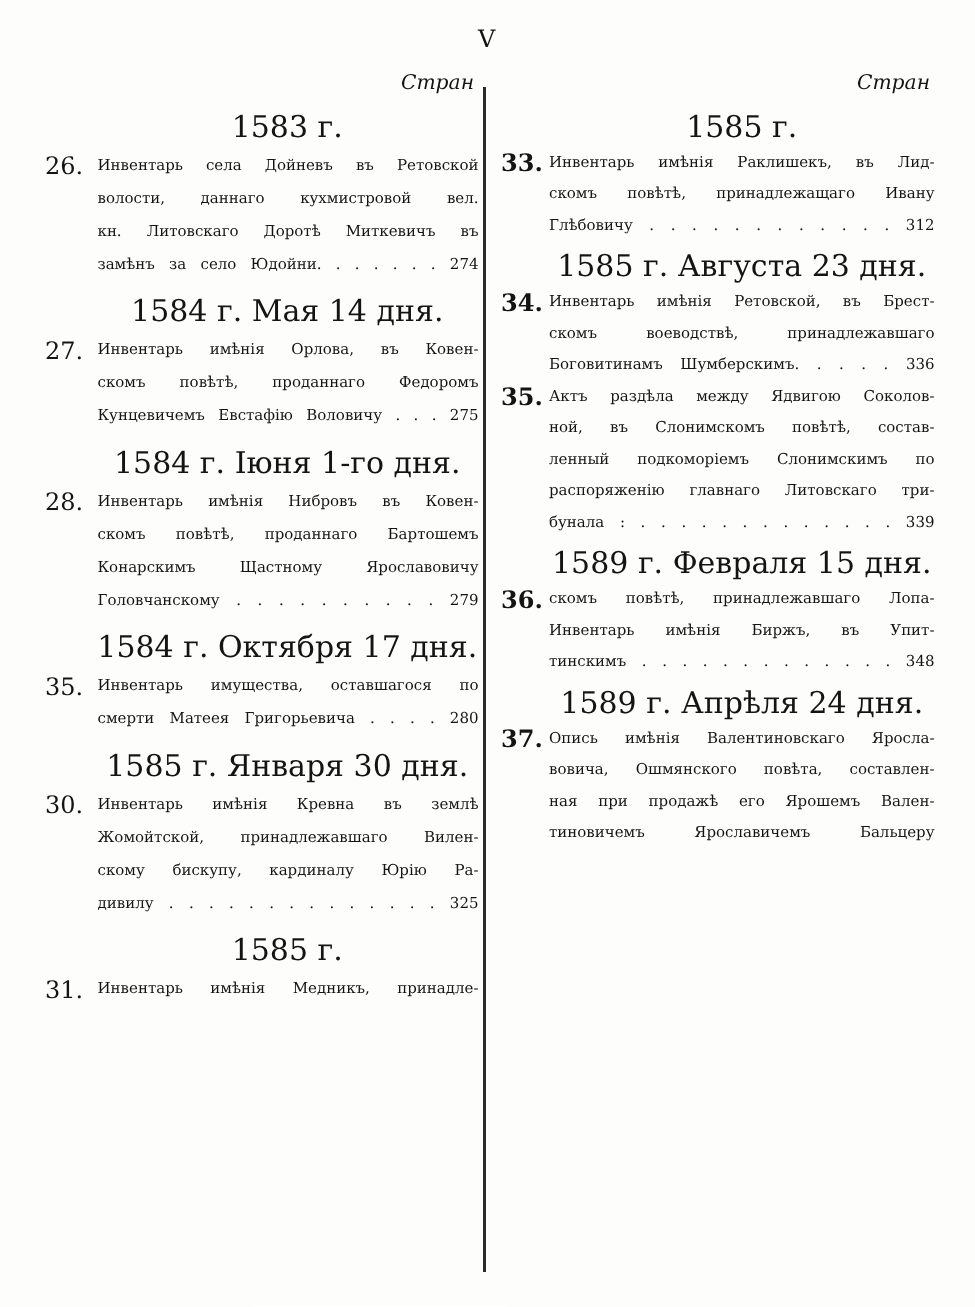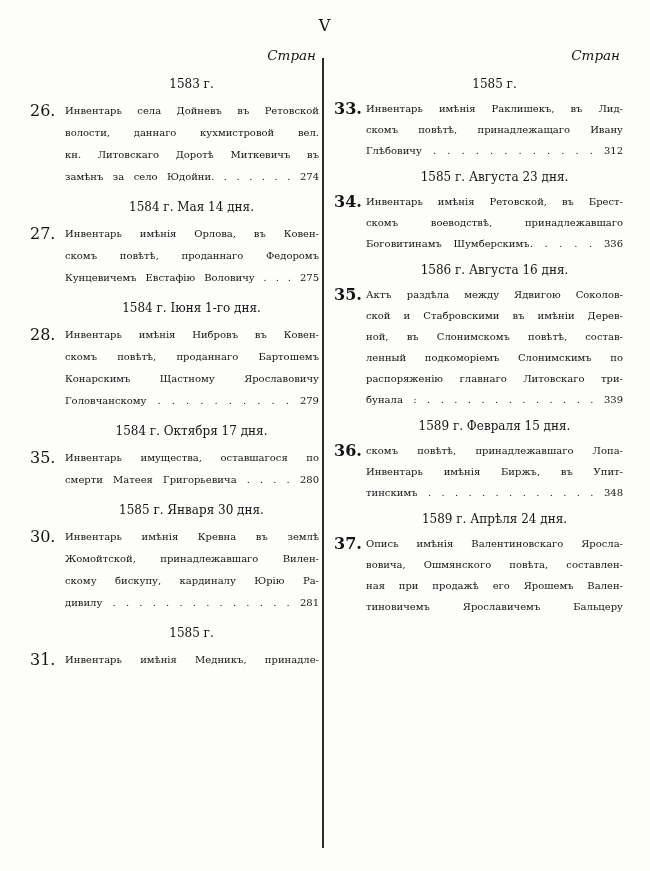--- a/index.html
+++ b/index.html
@@ -17,21 +17,21 @@
     background:#2b2b2b;
   }
   .col { position:absolute; top:46px; }
   .col-left  { left:28px;  width:291px; }
   .col-right { left:334px; width:289px; }
   .stran {
     text-align:right; font-style:italic; font-size:13.5px;
     line-height:18px; height:18px; margin-bottom:8px; padding-right:3px;
   }
   .heading {
-    text-align:center; font-size:12px; line-height:24px;
+    text-align:center; font-size:20px; line-height:24px;
     white-space:nowrap;
   }
   .col-left  .heading { margin:7px 0 4px 36px; }
   .col-right .heading { margin:4px 0 2px 32px; }
   .entry { display:flex; }
   .num { font-size:16px; }
   .col-left  .num { flex:0 0 35px; padding-left:2px; line-height:22px; }
   .col-right .num { flex:0 0 32px; line-height:21px;font-weight:bold; }
   .ebody { flex:1; min-width:0; }
   .line {
@@ -109,21 +109,21 @@
 
     <div class="heading">1585 г. Января 30 дня.</div>
     <div class="entry">
       <div class="num">30.</div>
       <div class="ebody">
         <div class="line">Инвентарь имѣнія Кревна въ землѣ</div>
         <div class="line">Жомойтской, принадлежавшаго Вилен-</div>
         <div class="line">скому бискупу, кардиналу Юрію Ра-</div>
         <div class="line">
           <span>дивилу . . . . . . . . . . . . . .</span>
-          <span class="pg">281</span>
+          <span class="pg">325</span>
         </div>
       </div>
     </div>
 
     <div class="heading">1585 г.</div>
     <div class="entry">
       <div class="num">31.</div>
       <div class="ebody">
         <div class="line">Инвентарь имѣнія Медникъ, принадле-</div>
 
@@ -154,26 +154,24 @@
       <div class="ebody">
         <div class="line">Инвентарь имѣнія Ретовской, въ Брест-</div>
         <div class="line">скомъ воеводствѣ, принадлежавшаго</div>
         <div class="line">
           <span>Боговитинамъ Шумберскимъ. . . . .</span>
           <span class="pg">336</span>
         </div>
       </div>
     </div>
 
-    <div class="heading">1586 г. Августа 16 дня.</div>
     <div class="entry">
       <div class="num">35.</div>
       <div class="ebody">
         <div class="line">Актъ раздѣла между Ядвигою Соколов-</div>
-        <div class="line">ской и Стабровскими въ имѣніи Дерев-</div>
         <div class="line">ной, въ Слонимскомъ повѣтѣ, состав-</div>
         <div class="line">ленный подкоморіемъ Слонимскимъ по</div>
         <div class="line">распоряженію главнаго Литовскаго три-</div>
         <div class="line">
           <span>бунала : . . . . . . . . . . . . .</span>
           <span class="pg">339</span>
         </div>
       </div>
     </div>
 

